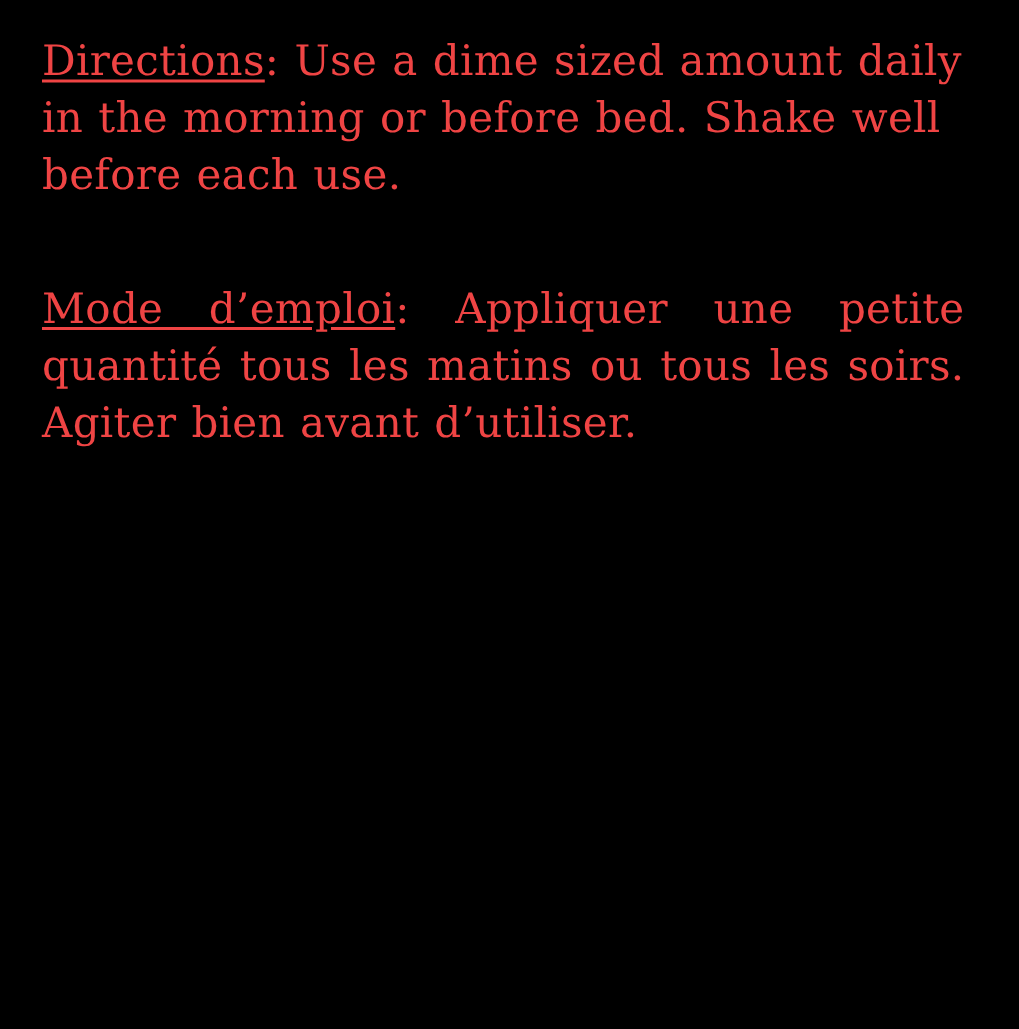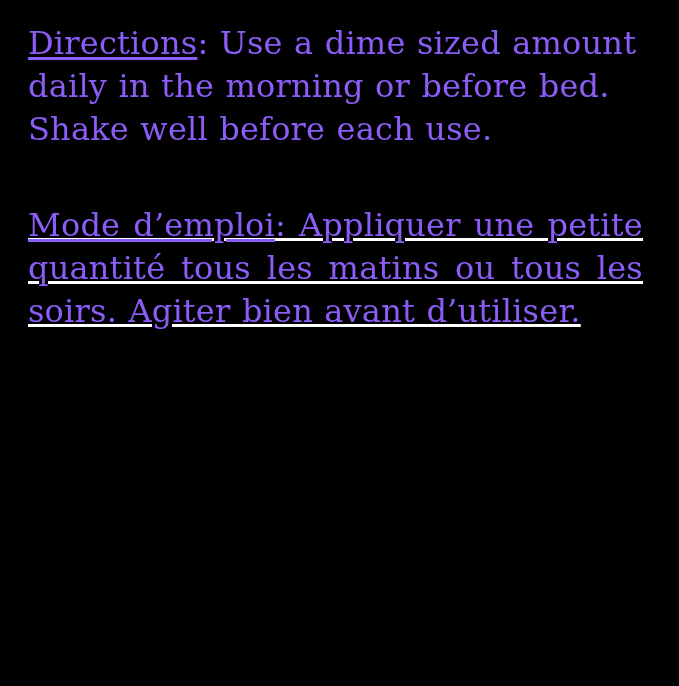--- a/index.html
+++ b/index.html
@@ -19,27 +19,26 @@
     width: 679px;
     height: 686px;
     background: #000000;
     padding: 22px 36px 0 28px;
   }
   .block {
     margin: 0 0 34px 0;
   }
   .block:last-child {
     margin-bottom: 0;
-    text-decoration: underline;
   }
   .para {
     margin: 0;
-    font-size: 32px;
+    font-size: 28px;
     line-height: 1.35;
-    color: #8b5cf6;
+    color: #ef4444;
     text-align: justify;
     text-justify: inter-word;
     letter-spacing: 0.2px;
     word-spacing: 1px;
   }
   .para.en {
     text-align: left;
   }
   .para.fr {
     text-align: justify;

